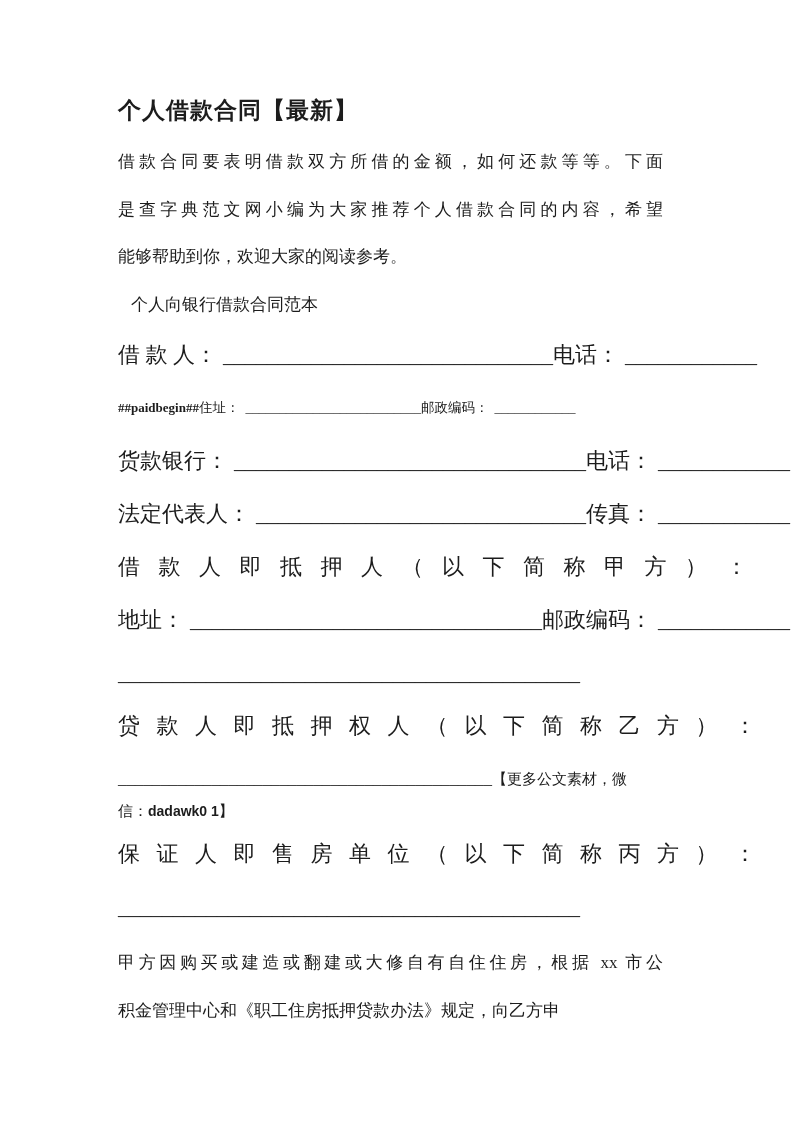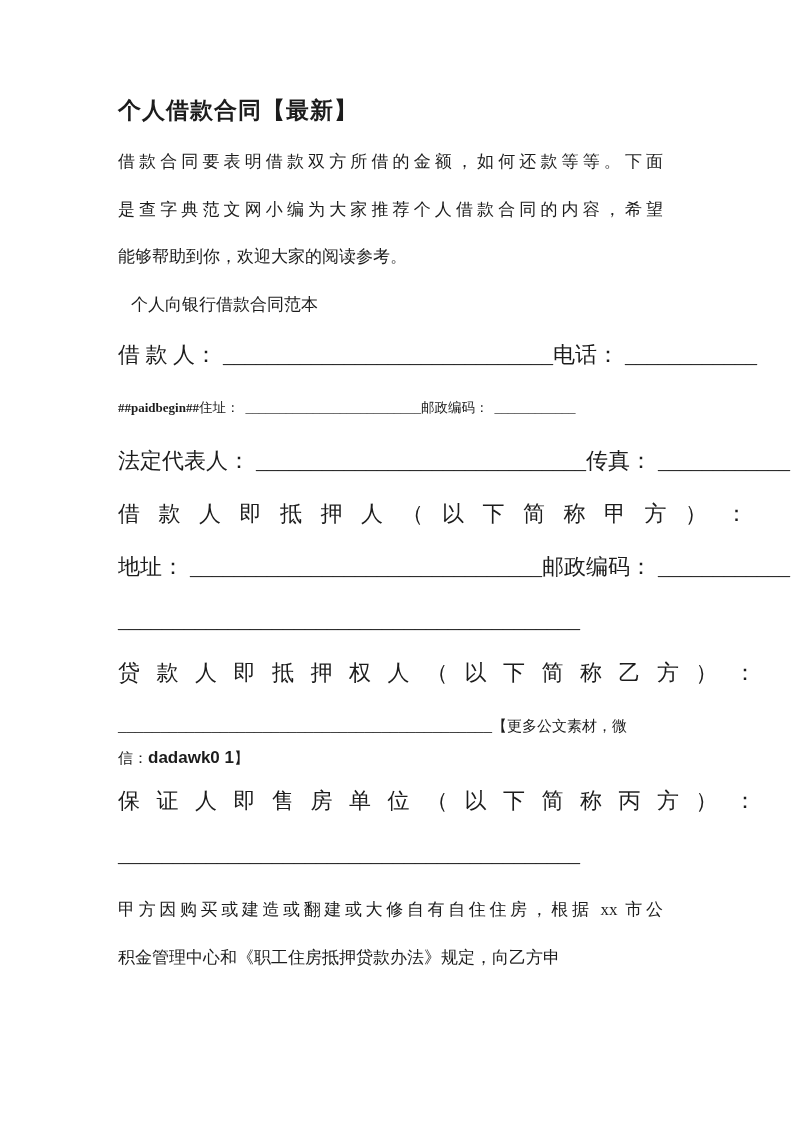--- a/index.html
+++ b/index.html
@@ -59,21 +59,21 @@
     font-weight: 600;
   }
   .spread-a { letter-spacing: 6.5px; }
   .spread-b { letter-spacing: 5.5px; }
 
   .noteblock { line-height: 31px; padding-top: 11px; }
   .nline { font-size: 17px; white-space: nowrap; }
   .note { font-size: 15px; }
   .code {
     font-family: "Liberation Sans", "DejaVu Sans", sans-serif;
-    font-size: 17px;
+    font-size: 14px;
     font-weight: 600;
   }
 
   .bodypara { margin-top: 6px; }
   .bline {
     font-size: 17px;
     line-height: 47.5px;
   }
 </style>
 </head>
@@ -93,20 +93,23 @@
     <div class="tline subtitle">个人向银行借款合同范本</div>
 
     <div class="row">
       <span>借 款 人：</span><span class="blank">______________________________</span><span>电话：</span><span class="blank">____________</span>
     </div>
 
     <div class="row small-row">
       <span class="hash">##paidbegin##</span><span>住址：</span><span class="blank">__________________________</span><span>邮政编码：</span><span class="blank">____________</span>
     </div>
 
+    <div class="row">
+      <span>货款银行：</span><span class="blank">________________________________</span><span>电话：</span><span class="blank">____________</span>
+    </div>
 
     <div class="row">
       <span>法定代表人：</span><span class="blank">______________________________</span><span>传真：</span><span class="blank">____________</span>
     </div>
 
     <div class="row spread-a">借 款 人 即 抵 押 人 （ 以 下 简 称 甲 方 ） ：</div>
 
     <div class="row">
       <span>地址：</span><span class="blank">________________________________</span><span>邮政编码：</span><span class="blank">____________</span>
     </div>

